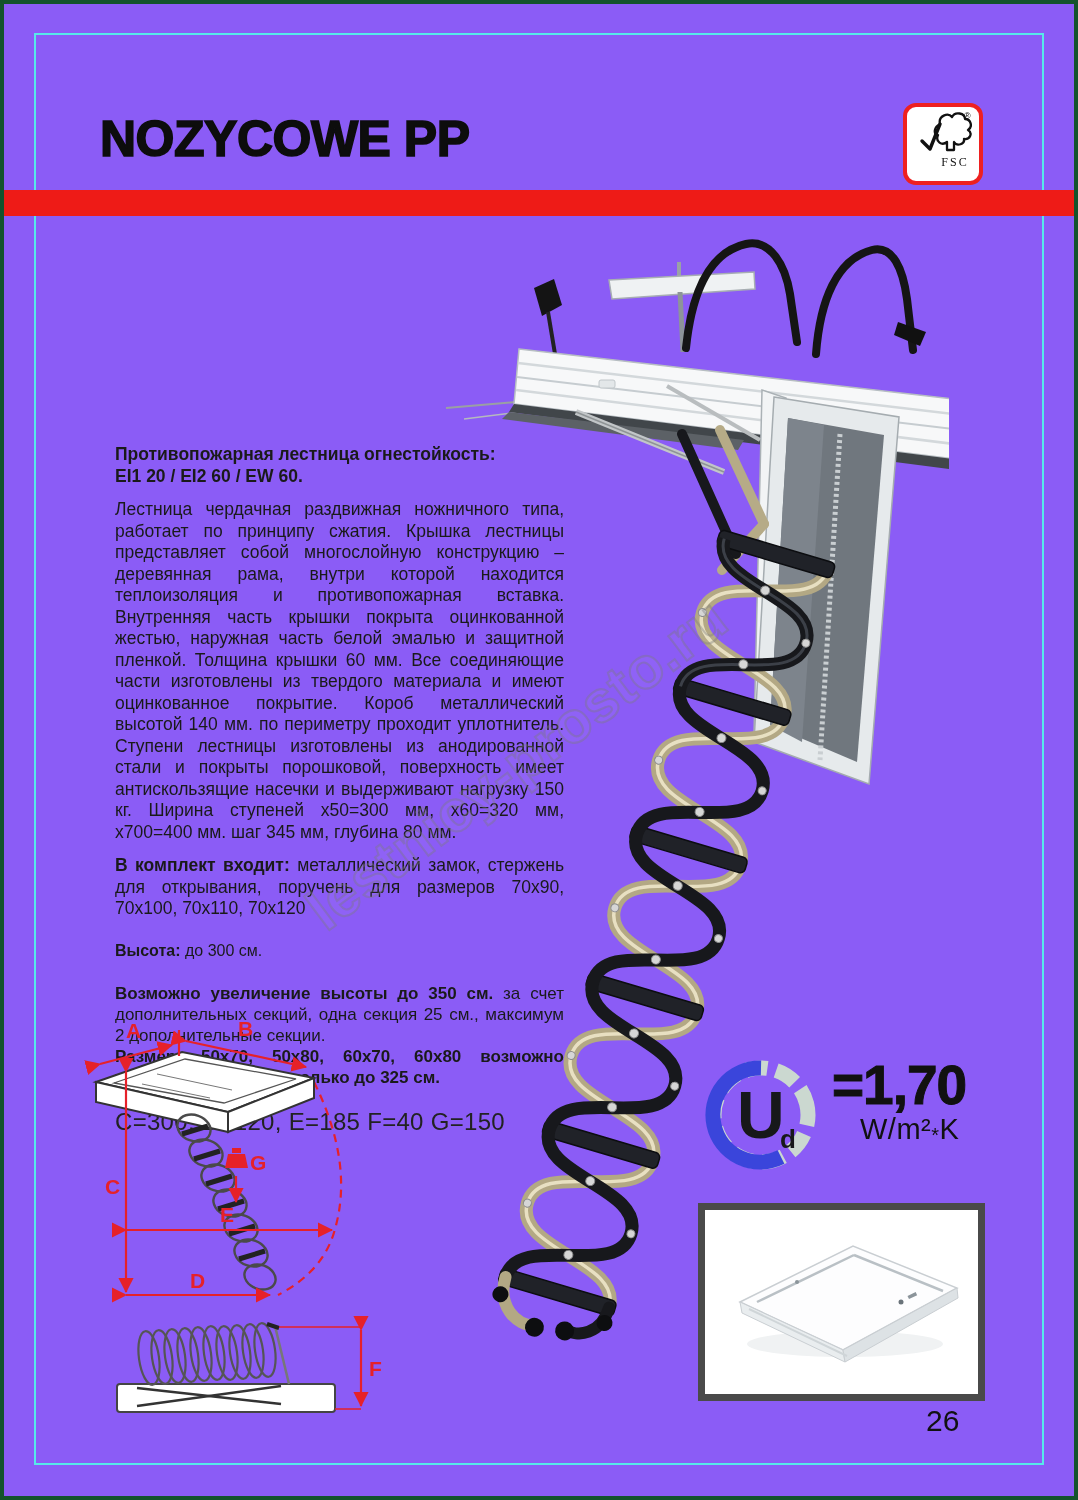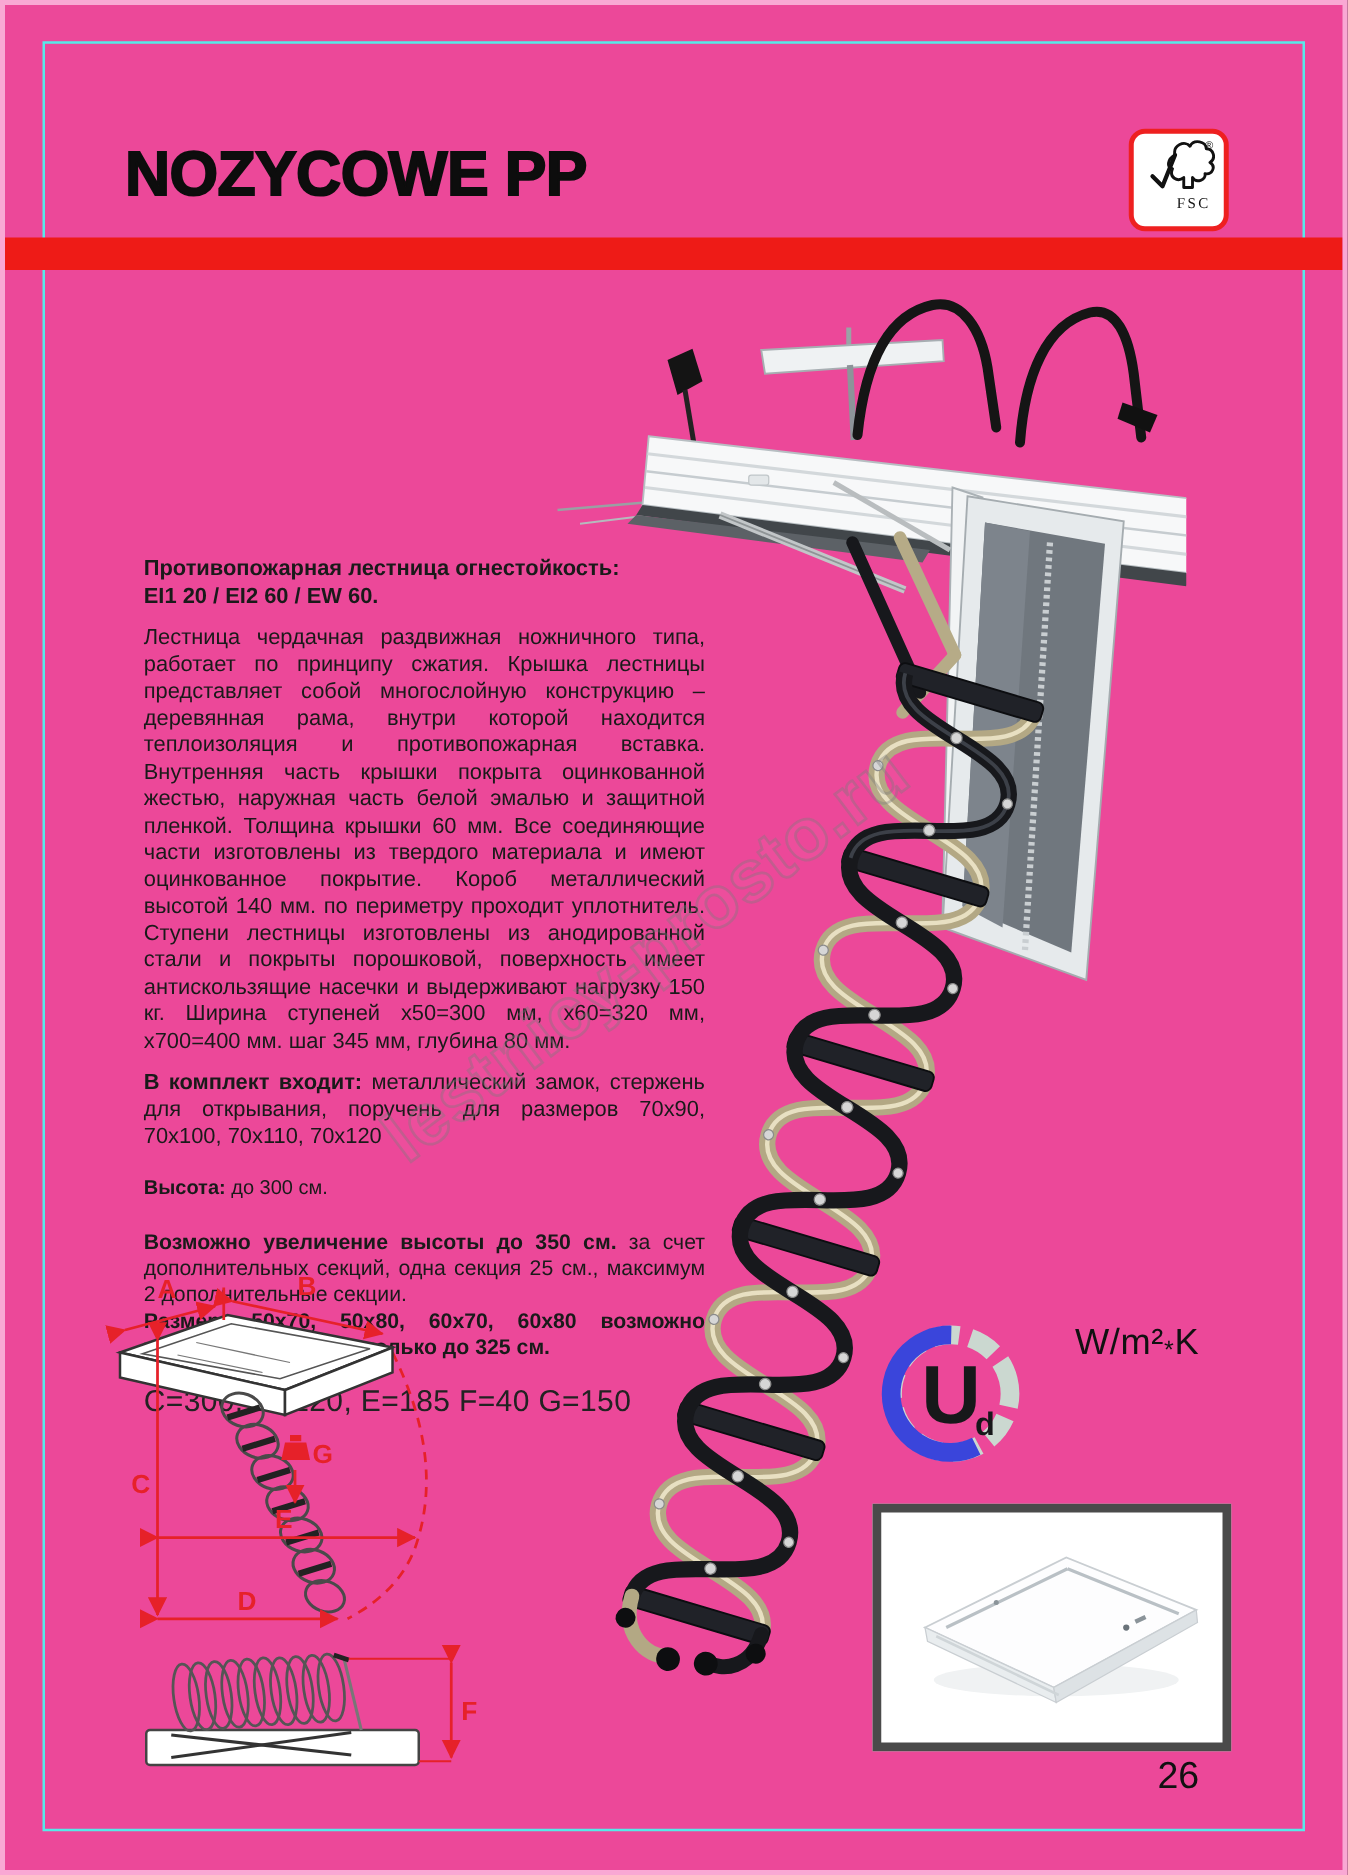--- a/index.html
+++ b/index.html
@@ -1,18 +1,18 @@
 <!DOCTYPE html>
 <html><head>
 <meta charset="utf-8">
 <style>
   html,body{margin:0;padding:0;background:#888;}
   .page{
     position:relative;width:1078px;height:1500px;margin:0 auto;
-    background:#ec4899;border:4px solid #f9a8d4;box-sizing:border-box;
+    background:#8b5cf6;border:4px solid #14532d;box-sizing:border-box;
     font-family:"Liberation Sans","DejaVu Sans",sans-serif;color:#1a1a1a;
     overflow:hidden;
   }
   .cyan-frame{position:absolute;left:30px;top:29px;width:1006px;height:1428px;
     border:2px solid #57e9e9;pointer-events:none;}
   .title{position:absolute;left:96px;top:106px;font-size:50px;font-weight:bold;
     letter-spacing:-.5px;color:#0d0d0d;-webkit-text-stroke:1.6px #0d0d0d;}
   .red-stripe{position:absolute;left:0;right:0;top:186px;height:26px;background:#ee1b17;}
   .fsc{position:absolute;left:899px;top:99px;width:80px;height:82px;border:4px solid #ee2020;
     border-radius:13px;background:#fff;display:flex;flex-direction:column;align-items:center;
@@ -250,20 +250,21 @@
   </svg>
 
   <div class="ubadge">
     <svg width="114" height="114" viewBox="0 0 114 114">
       <circle cx="57" cy="57" r="47" fill="none" stroke="#cbd8d0" stroke-width="15" stroke-dasharray="22 9" transform="rotate(-14 57 57)"></circle>
       <path d="M 57 10 A 47 47 0 1 0 77 99" fill="none" stroke="#3a45db" stroke-width="15"></path>
       <text x="33" y="80" font-size="66" font-weight="bold" fill="#17181a" font-family="Liberation Sans, sans-serif">U</text>
       <text x="76" y="90" font-size="26" font-weight="bold" fill="#17181a" font-family="Liberation Sans, sans-serif">d</text>
     </svg>
     <div class="uval">
+      <div class="v">=1,70</div>
       <div class="u"><span>W/m²</span><span class="star">*</span><span>K</span></div>
     </div>
   </div>
 
   <div class="prodbox">
     <svg width="273" height="184" viewBox="0 0 273 184">
       <ellipse cx="140" cy="134" rx="98" ry="13" fill="#f0f2f3"></ellipse>
       <polygon points="35,92 148,36 252,78 138,140" fill="#fdfdfe" stroke="#c9ced2" stroke-width="1.5"></polygon>
       <polygon points="35,92 138,140 140,152 37,103" fill="#e9edef" stroke="#c9ced2" stroke-width="1"></polygon>
       <polygon points="138,140 252,78 253,88 140,152" fill="#dde2e5" stroke="#c9ced2" stroke-width="1"></polygon>

